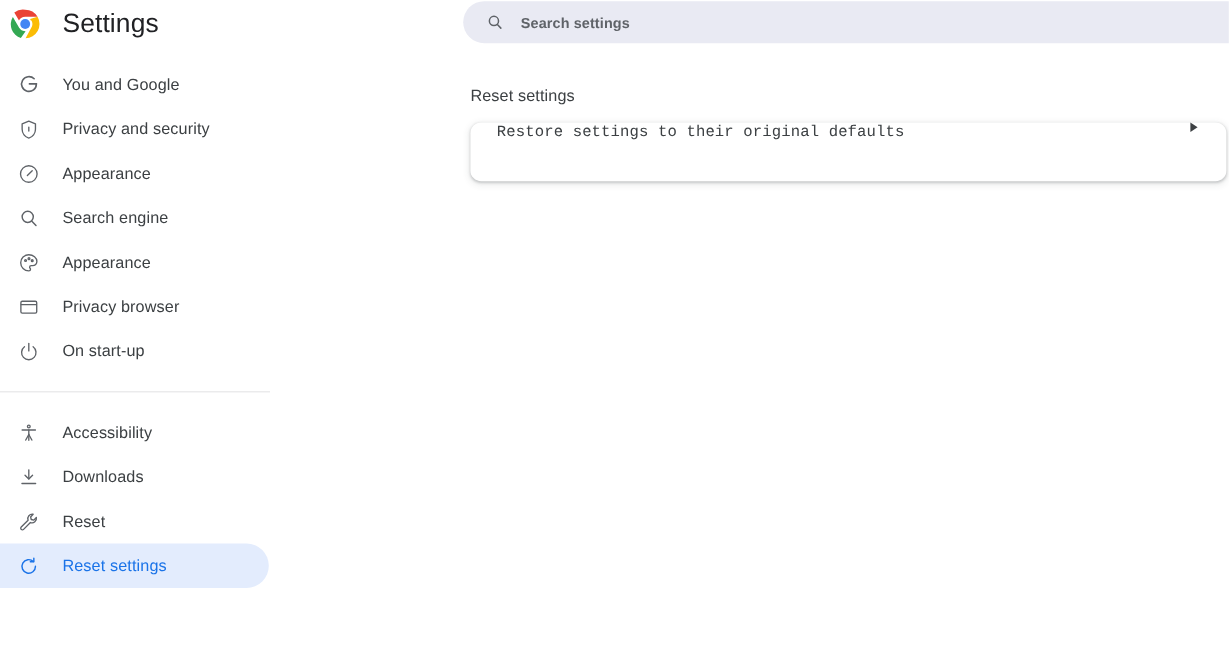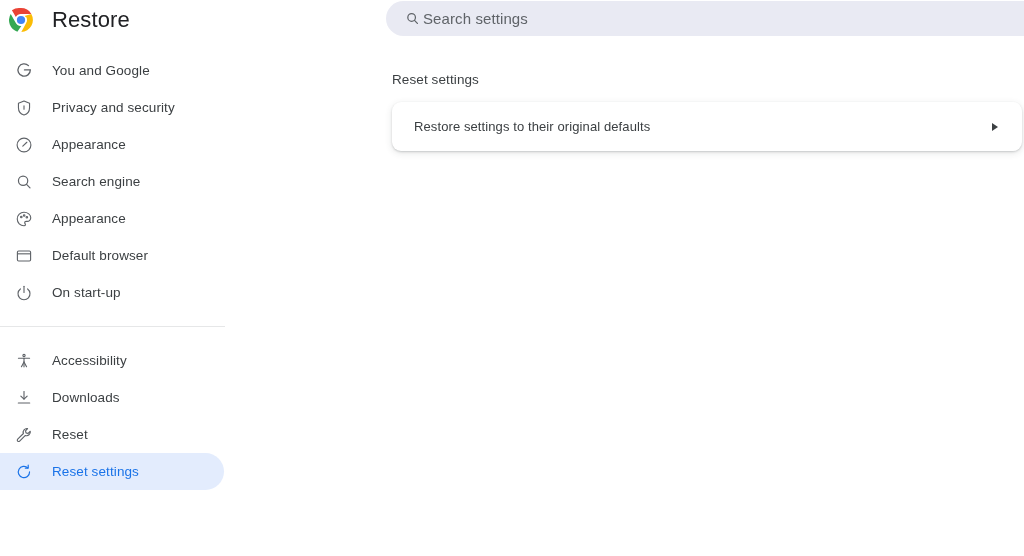--- a/index.html
+++ b/index.html
@@ -132,26 +132,27 @@
   #searchbar .s-ico {
     width: 16px; height: 16px;
     flex: 0 0 16px;
     color: #5f6368;
     display: flex; align-items: center; justify-content: center;
   }
   #search-input {
     border: 0;
     outline: none;
     background: transparent;
-    margin-left: 1px;
+    margin-left: 12px;
     font-family: "Liberation Sans", sans-serif;
-    font-size: 15px;
+    font-size: 12px;
     color: #3c4043;
     width: 560px;
     letter-spacing: .1px;
+    font-weight: bold;
   }
   #search-input::placeholder { color: #5f6368; opacity: 1; }
 
   .section-title {
     position: absolute;
     left: 132px;
     top: 72px;
     font-size: 13.5px;
     color: #3c4043;
     letter-spacing: .1px;
@@ -166,24 +167,24 @@
     background: #ffffff;
     border-radius: 9px;
     box-shadow: 0 1px 2px rgba(60,64,67,.22), 0 2px 6px 1px rgba(60,64,67,.10);
   }
 
   .card-row {
     position: absolute;
     left: 0; top: 0;
     width: 100%; height: 100%;
     display: flex;
-    align-items: center;
     padding: 0 22px 0 22px;
     cursor: pointer;
     border-radius: 9px;
+    font-family: Liberation Mono, monospace;
   }
   .card-row .row-label {
     font-size: 13px;
     color: #3c4043;
     letter-spacing: .1px;
     flex: 1 1 auto;
   }
   .arrow-tri {
     width: 0; height: 0;
     border-left: 6px solid #3c4043;
@@ -206,21 +207,21 @@
           <circle cx="24" cy="24" r="22" fill="#ffffff"></circle>
           <path d="M24 2a22 22 0 0 1 19.05 11H24a11 11 0 0 0-9.53 5.5L7.2 6.2A21.93 21.93 0 0 1 24 2z" fill="#ea4335"></path>
           <path d="M7.2 6.2l7.27 12.3A11 11 0 0 0 14.47 29.5L5.02 13.1A21.9 21.9 0 0 1 7.2 6.2z" fill="#ea4335" opacity="0"></path>
           <path d="M5.02 13.1l9.45 16.4A11 11 0 0 0 24 35h.6l-7.3 10.5A22 22 0 0 1 5.02 13.1z" fill="#34a853"></path>
           <path d="M24 35a11 11 0 0 0 9.53-5.5l-.01-.01L43.05 13A22 22 0 0 1 24.6 45.5L31.9 35H24z" fill="#fbbc05" opacity="0"></path>
           <path d="M43.05 13A22 22 0 0 1 24.6 45.99L33.53 29.5A11 11 0 0 0 33.53 18.5L24 18.5z" fill="#fbbc05"></path>
           <circle cx="24" cy="24" r="10.2" fill="#ffffff"></circle>
           <circle cx="24" cy="24" r="7.6" fill="#4285f4"></circle>
         </svg>
       </span>
-      <span class="brand-title">Restore</span>
+      <span class="brand-title">Settings</span>
     </div>
 
     <div class="nav-list">
 
       <div class="nav-item">
         <span class="ico">
           <svg width="17" height="17" viewBox="0 0 24 24" fill="none" stroke="currentColor" stroke-width="1.9" stroke-linecap="round">
             <path d="M12 11.2h8.2a8.7 8.7 0 1 1-2.6-6.1"></path>
           </svg>
         </span>
@@ -270,21 +271,21 @@
         <span class="lbl">Appearance</span>
       </div>
 
       <div class="nav-item">
         <span class="ico">
           <svg width="18" height="18" viewBox="0 0 24 24" fill="none" stroke="currentColor" stroke-width="1.5" stroke-linejoin="round">
             <rect x="3.2" y="5.4" width="17.6" height="13.2" rx="1.6"></rect>
             <path d="M3.2 9.1h17.6"></path>
           </svg>
         </span>
-        <span class="lbl">Default browser</span>
+        <span class="lbl">Privacy browser</span>
       </div>
 
       <div class="nav-item">
         <span class="ico">
           <svg width="18" height="18" viewBox="0 0 24 24" fill="none" stroke="currentColor" stroke-width="1.5" stroke-linecap="round">
             <path d="M7.2 6.6a8 8 0 1 0 9.6 0"></path>
             <path d="M12 3v8.2"></path>
           </svg>
         </span>
         <span class="lbl">On start-up</span>

